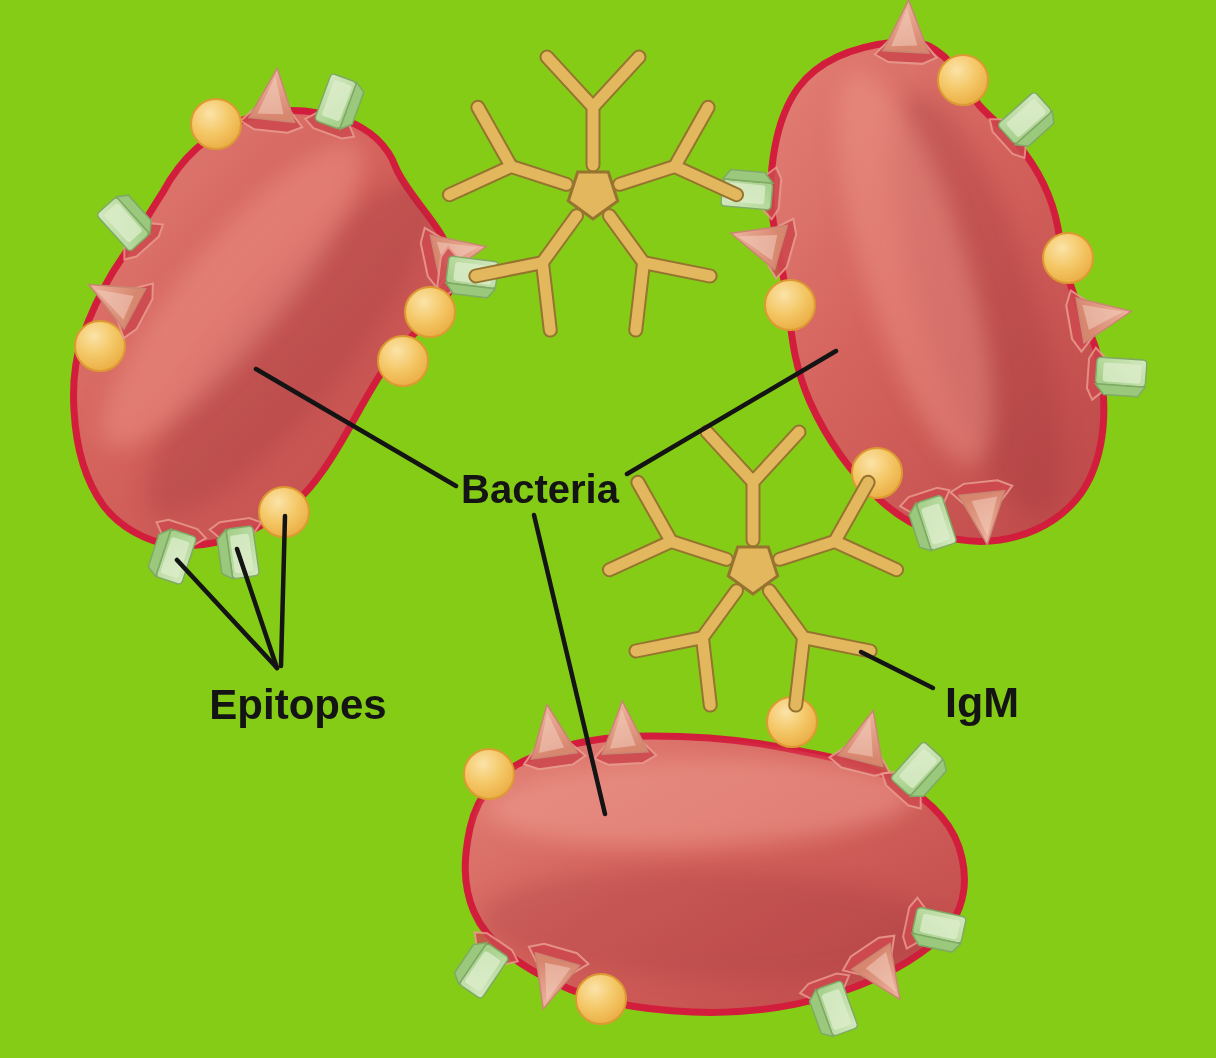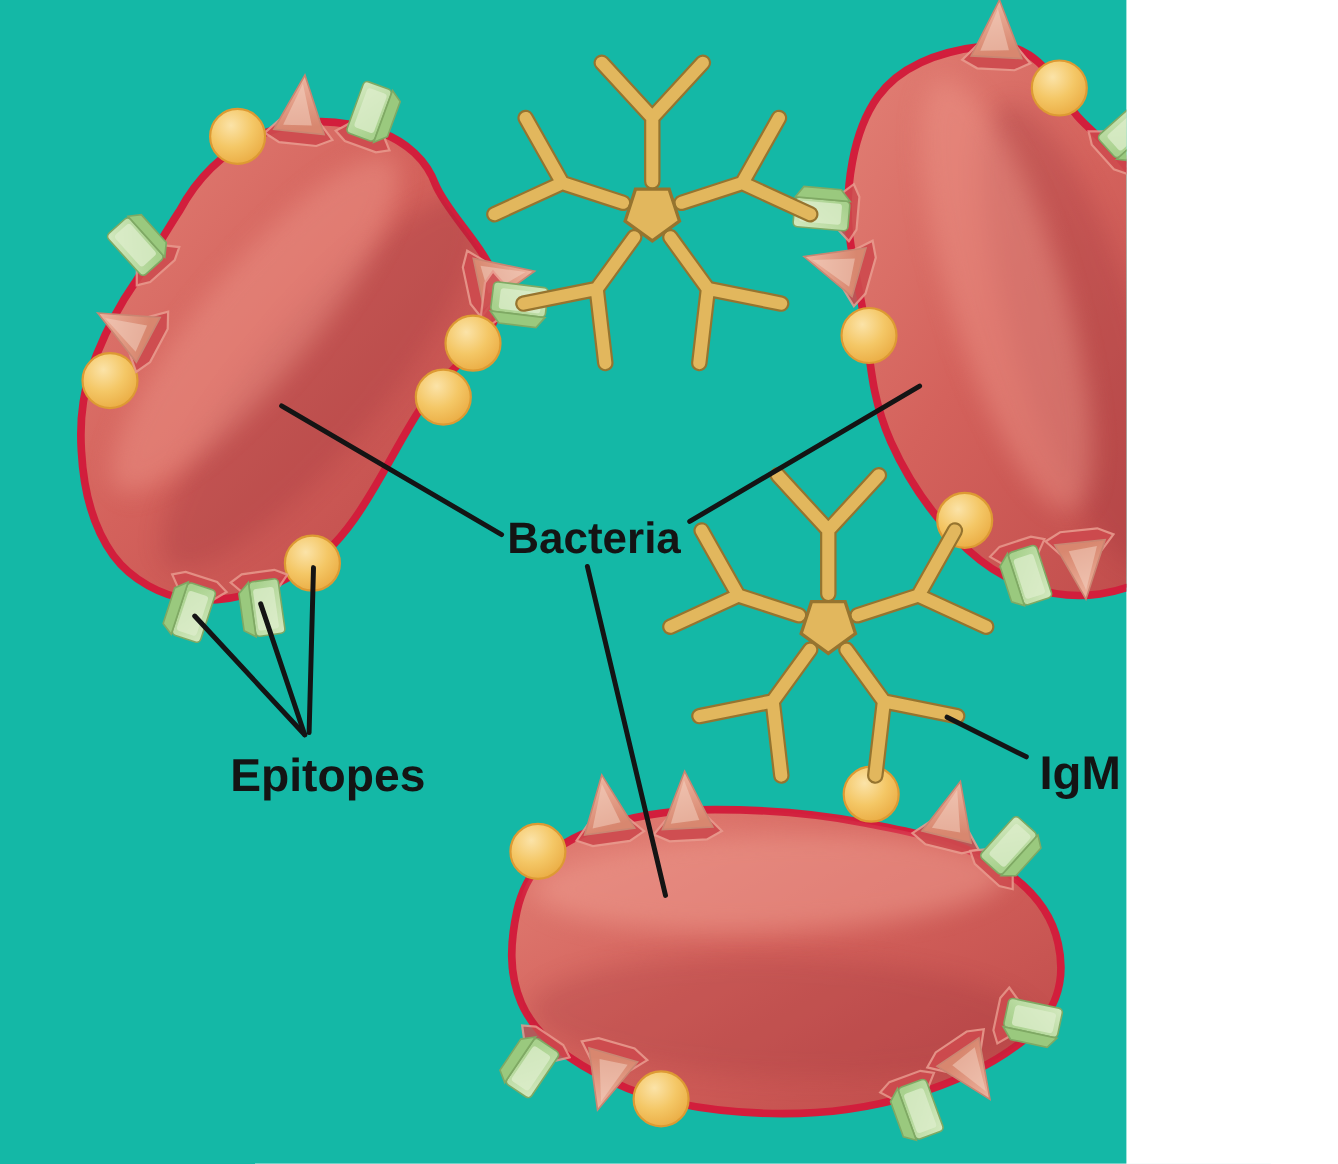--- a/index.html
+++ b/index.html
@@ -1,16 +1,16 @@
 <!DOCTYPE html>
 <html><head>
 <meta charset="utf-8">
 <style>
   html,body{margin:0;padding:0;background:#ffffff;}
-  .stage{position:relative;width:1024px;height:1058px;background:#14b8a6;overflow:hidden;
+  .stage{position:relative;width:1216px;height:1058px;background:#84cc16;overflow:hidden;
          font-family:"Liberation Sans", sans-serif;}
   svg{display:block;}
   .diagram-label{font-family:"Liberation Sans","DejaVu Sans",sans-serif;
                  font-weight:bold;fill:#141414;}
 </style>
 </head>
 <body>
 
 <div class="stage">
 <svg width="1216" height="1058" viewBox="0 0 1216 1058">

